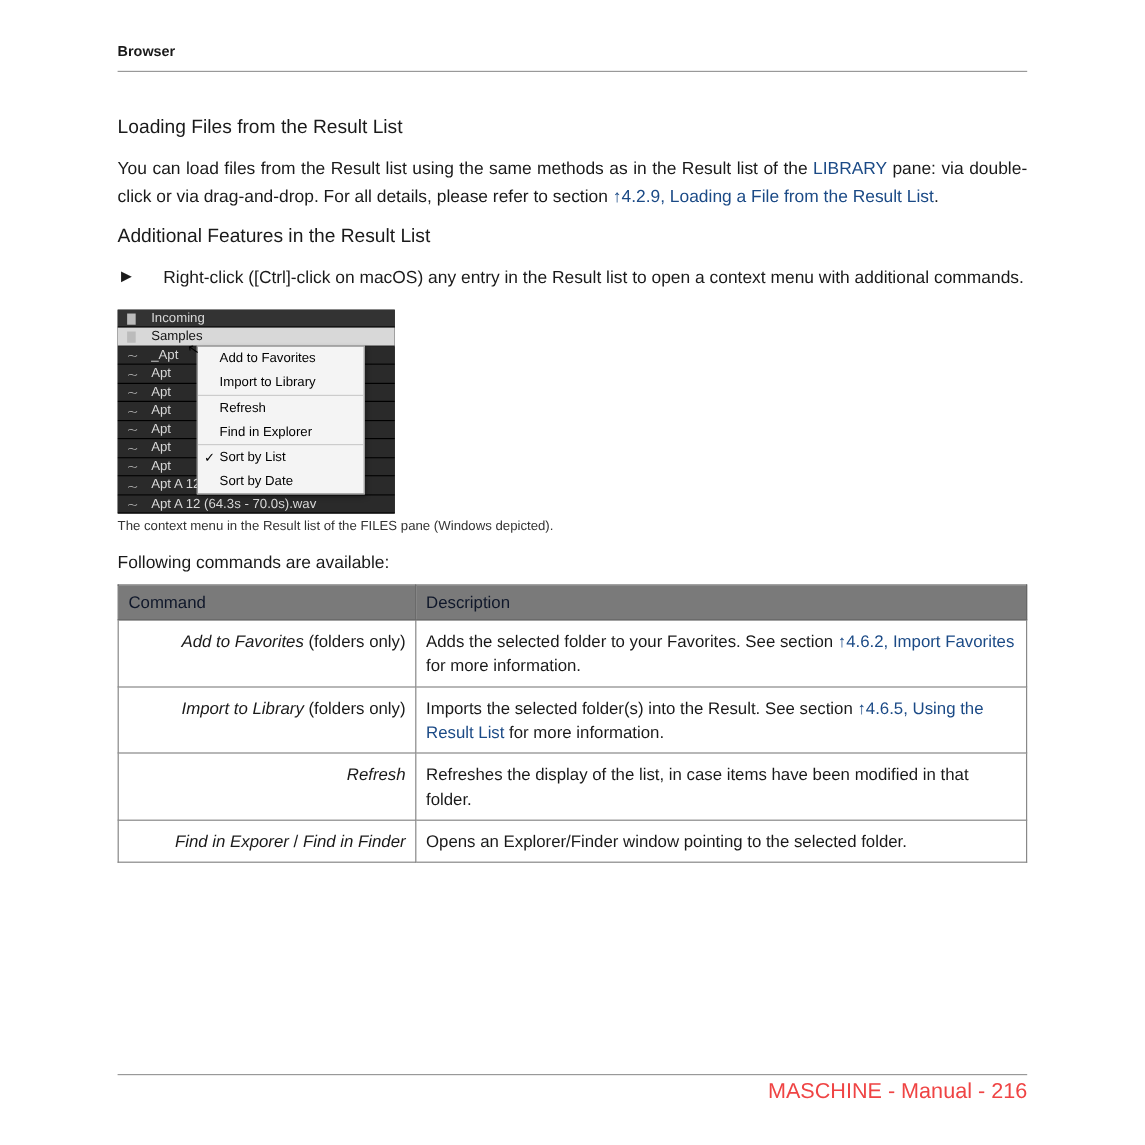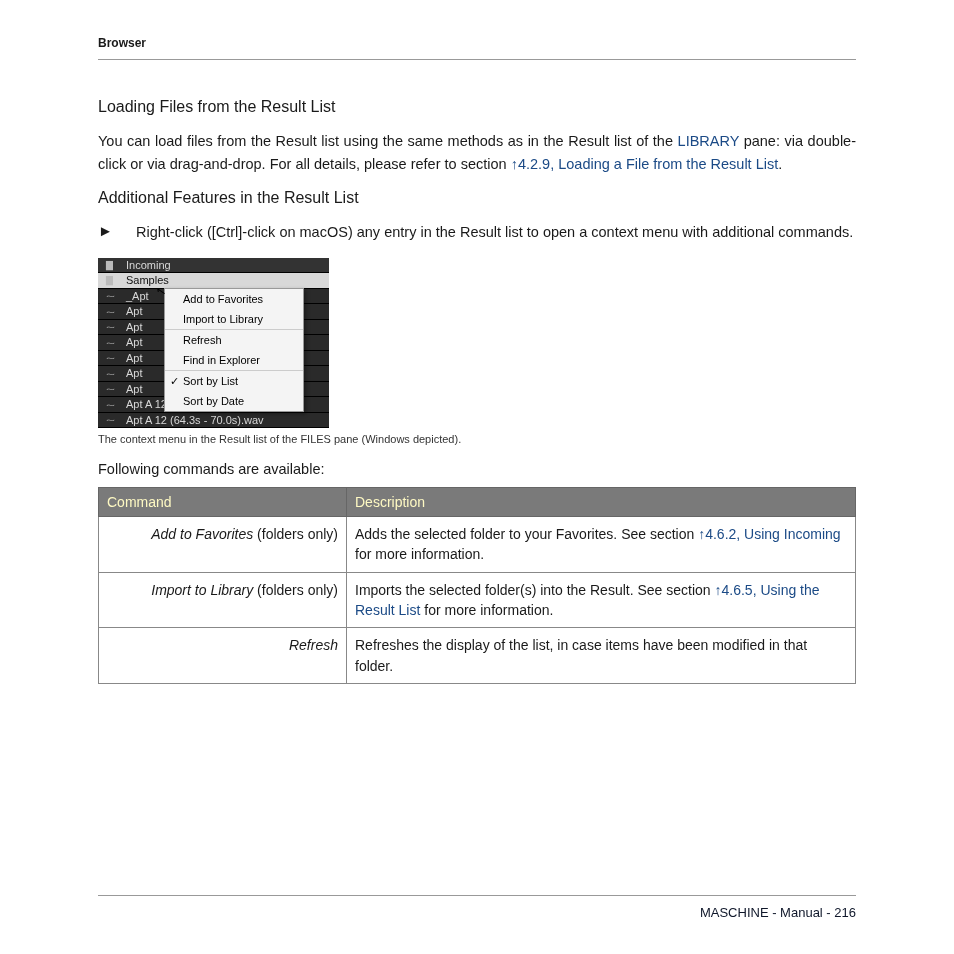--- a/index.html
+++ b/index.html
@@ -113,21 +113,21 @@
     font-size: 14.5px;
     margin-bottom: 10px;
   }
   table.cmd {
     border-collapse: collapse;
     width: 100%;
     font-size: 14px;
   }
   table.cmd th {
     background: #7a7a7a;
-    color: #fef9c3;
+    color: #0f172a;
     font-weight: normal;
     text-align: left;
     padding: 6px 8px;
     border: 1px solid #666;
   }
   table.cmd td {
     border: 1px solid #888;
     padding: 7px 8px;
     vertical-align: top;
     line-height: 1.45;
@@ -139,22 +139,22 @@
     left: 98px;
     right: 98px;
     bottom: 58px;
     border: none;
     border-top: 1px solid #999;
   }
   .footer {
     position: absolute;
     right: 98px;
     bottom: 34px;
-    font-size: 13px;
-    color: #0f172a;
+    font-size: 18px;
+    color: #ef4444;
   }
   .cursor {
     position: absolute;
     left: 58px;
     top: 26px;
     font-size: 12px;
     color: #000;
     transform: rotate(-10deg);
   }
 </style>
@@ -242,28 +242,32 @@
   <table class="cmd">
     <thead>
       <tr>
         <th class="col-cmd">Command</th>
         <th>Description</th>
       </tr>
     </thead>
     <tbody id="tbody">
         <tr>
           <td class="col-cmd"><span class="ital">Add to Favorites</span><span> (folders only)</span></td>
-          <td><span>Adds the selected folder to your Favorites. See section </span><span class="link">↑4.6.2, Using Incoming</span><span> for more information.</span></td>
+          <td><span>Adds the selected folder to your Favorites. See section </span><span class="link">↑4.6.2, Import Favorites</span><span> for more information.</span></td>
         </tr>
         <tr>
           <td class="col-cmd"><span class="ital">Import to Library</span><span> (folders only)</span></td>
           <td><span>Imports the selected folder(s) into the Result. See section </span><span class="link">↑4.6.5, Using the Result List</span><span> for more information.</span></td>
         </tr>
         <tr>
           <td class="col-cmd"><span class="ital">Refresh</span></td>
           <td><span>Refreshes the display of the list, in case items have been modified in that folder.</span></td>
+        </tr>
+        <tr>
+          <td class="col-cmd"><span class="ital">Find in Exporer</span><span> / </span><span class="ital">Find in Finder</span></td>
+          <td><span>Opens an Explorer/Finder window pointing to the selected folder.</span></td>
         </tr>
       </tbody>
   </table>
 </div>
 
 <hr class="hr-bot">
 <div class="footer">MASCHINE - Manual - 216</div>
 
 </body></html>

